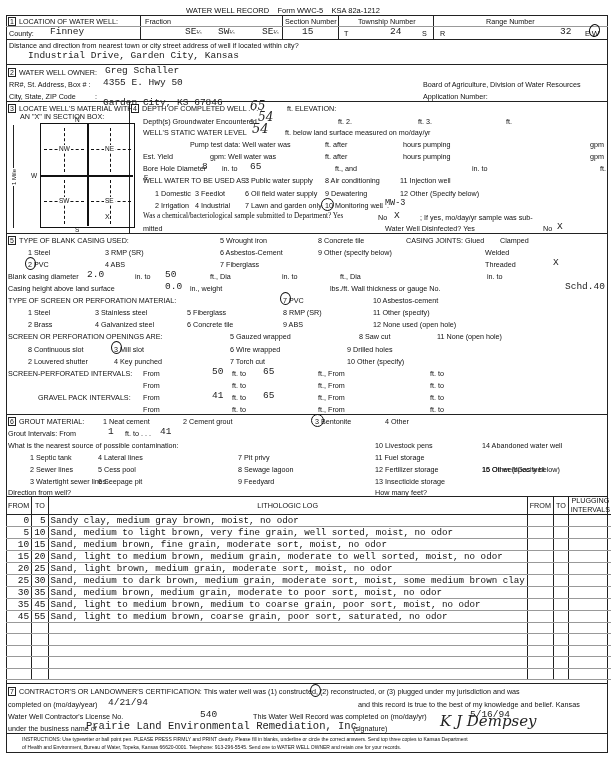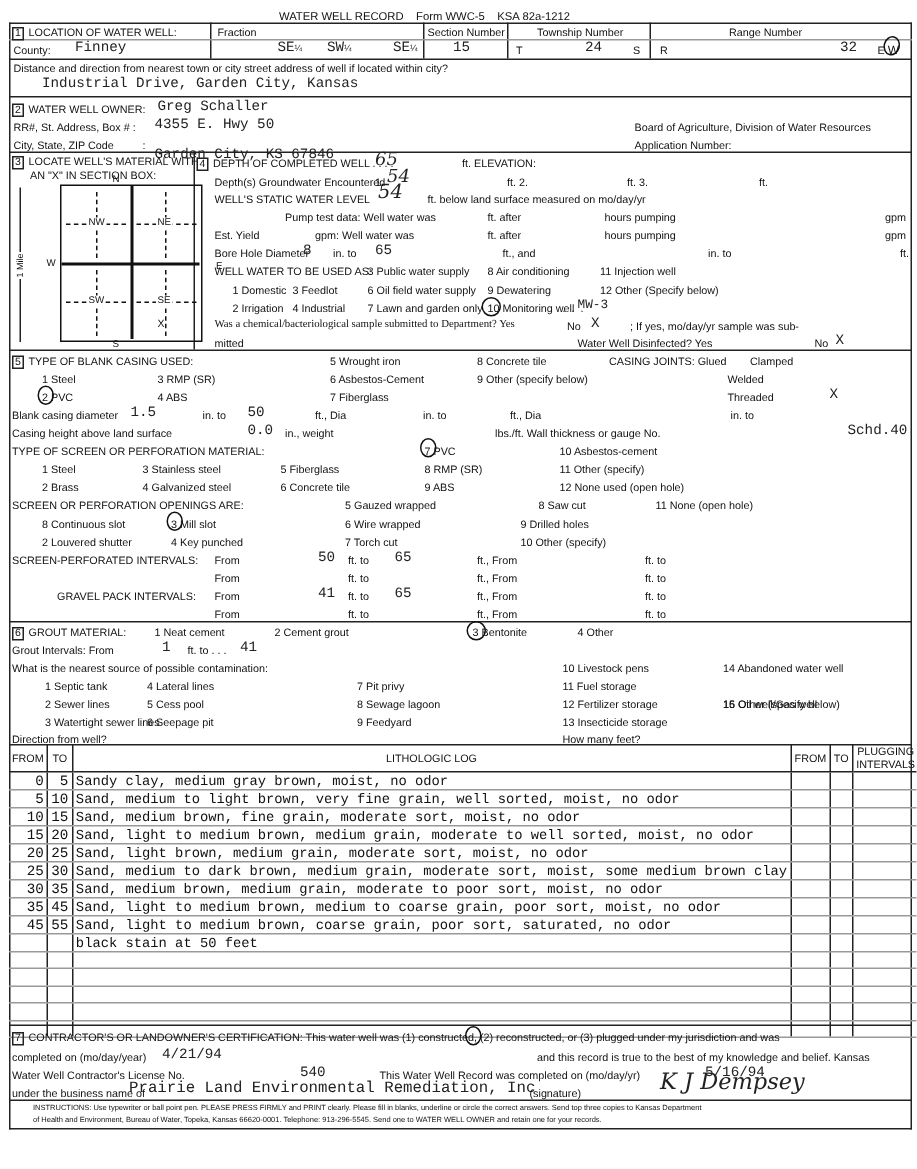--- a/index.html
+++ b/index.html
@@ -113,21 +113,21 @@
   <div class="q" style="left:63px;top:21px;background:#fff;padding:0 1px;">NE</div>
   <div class="q" style="left:17px;top:73px;background:#fff;padding:0 1px;">SW</div>
   <div class="q" style="left:63px;top:73px;background:#fff;padding:0 1px;">SE</div>
   <div class="q" style="left:64px;top:89px;font-size:7px;">X</div>
 </div>
 
 <div class="abs" style="left:131px;top:104px;">
   <span class="num">4</span><span>DEPTH OF COMPLETED WELL</span> . . . .
 </div>
 <div class="abs hand" style="left:250px;top:99px;">65</div>
-<div class="abs" style="left:308px;top:104px;text-align:center;">ft.  ELEVATION:</div>
+<div class="abs" style="left:287px;top:104px;text-align:center;">ft.  ELEVATION:</div>
 
 <div class="abs" style="left:143px;top:117px;">Depth(s) Groundwater Encountered</div>
 <div class="abs" style="left:250px;top:117px;">1.</div>
 <div class="abs hand" style="left:258px;top:110px;">54</div>
 <div class="abs" style="left:338px;top:117px;">ft. 2.</div>
 <div class="abs" style="left:418px;top:117px;">ft. 3.</div>
 <div class="abs" style="left:506px;top:117px;">ft.</div>
 
 <div class="abs" style="left:143px;top:128px;">WELL'S STATIC WATER LEVEL</div>
 <div class="abs hand" style="left:252px;top:121px;font-size:13px;">54</div>
@@ -192,21 +192,21 @@
 <div class="abs" style="left:318px;top:248px;">9 Other (specify below)</div>
 <div class="abs" style="left:485px;top:248px;">Welded</div>
 <div class="abs" style="left:28px;top:260px;">2 PVC</div>
 <div class="circ" style="left:25px;top:257px;width:11px;height:13px;"></div>
 <div class="abs" style="left:105px;top:260px;">4 ABS</div>
 <div class="abs" style="left:220px;top:260px;">7 Fiberglass</div>
 <div class="abs" style="left:485px;top:260px;">Threaded</div>
 <div class="abs tw" style="left:553px;top:257px;">X</div>
 
 <div class="abs" style="left:8px;top:272px;">Blank casing diameter</div>
-<div class="abs tw" style="left:87px;top:269px;">1.5</div>
+<div class="abs tw" style="left:87px;top:269px;">2.0</div>
 <div class="abs" style="left:135px;top:272px;">in. to</div>
 <div class="abs tw" style="left:165px;top:269px;">50</div>
 <div class="abs" style="left:210px;top:272px;">ft., Dia</div>
 <div class="abs" style="left:282px;top:272px;">in. to</div>
 <div class="abs" style="left:340px;top:272px;">ft., Dia</div>
 <div class="abs" style="left:487px;top:272px;">in. to</div>
 
 <div class="abs" style="left:8px;top:284px;">Casing height above land surface</div>
 <div class="abs tw" style="left:165px;top:281px;">0.0</div>
 <div class="abs" style="left:190px;top:284px;">in., weight</div>
@@ -390,28 +390,20 @@
         <td class="n" style="border-left: none;">45</td>
         <td class="n">55</td>
         <td class="d">Sand, light to medium brown, coarse grain, poor sort, saturated, no odor</td>
         <td></td>
         <td></td>
         <td></td>
       </tr>
       <tr>
         <td class="n" style="border-left: none;"></td>
         <td class="n"></td>
-        <td class="d">        black stain at 50 feet</td>
-        <td></td>
-        <td></td>
-        <td></td>
-      </tr>
-      <tr>
-        <td class="n" style="border-left: none;"></td>
-        <td class="n"></td>
         <td class="d"></td>
         <td></td>
         <td></td>
         <td></td>
       </tr>
       <tr>
         <td class="n" style="border-left: none;"></td>
         <td class="n"></td>
         <td class="d"></td>
         <td></td>

